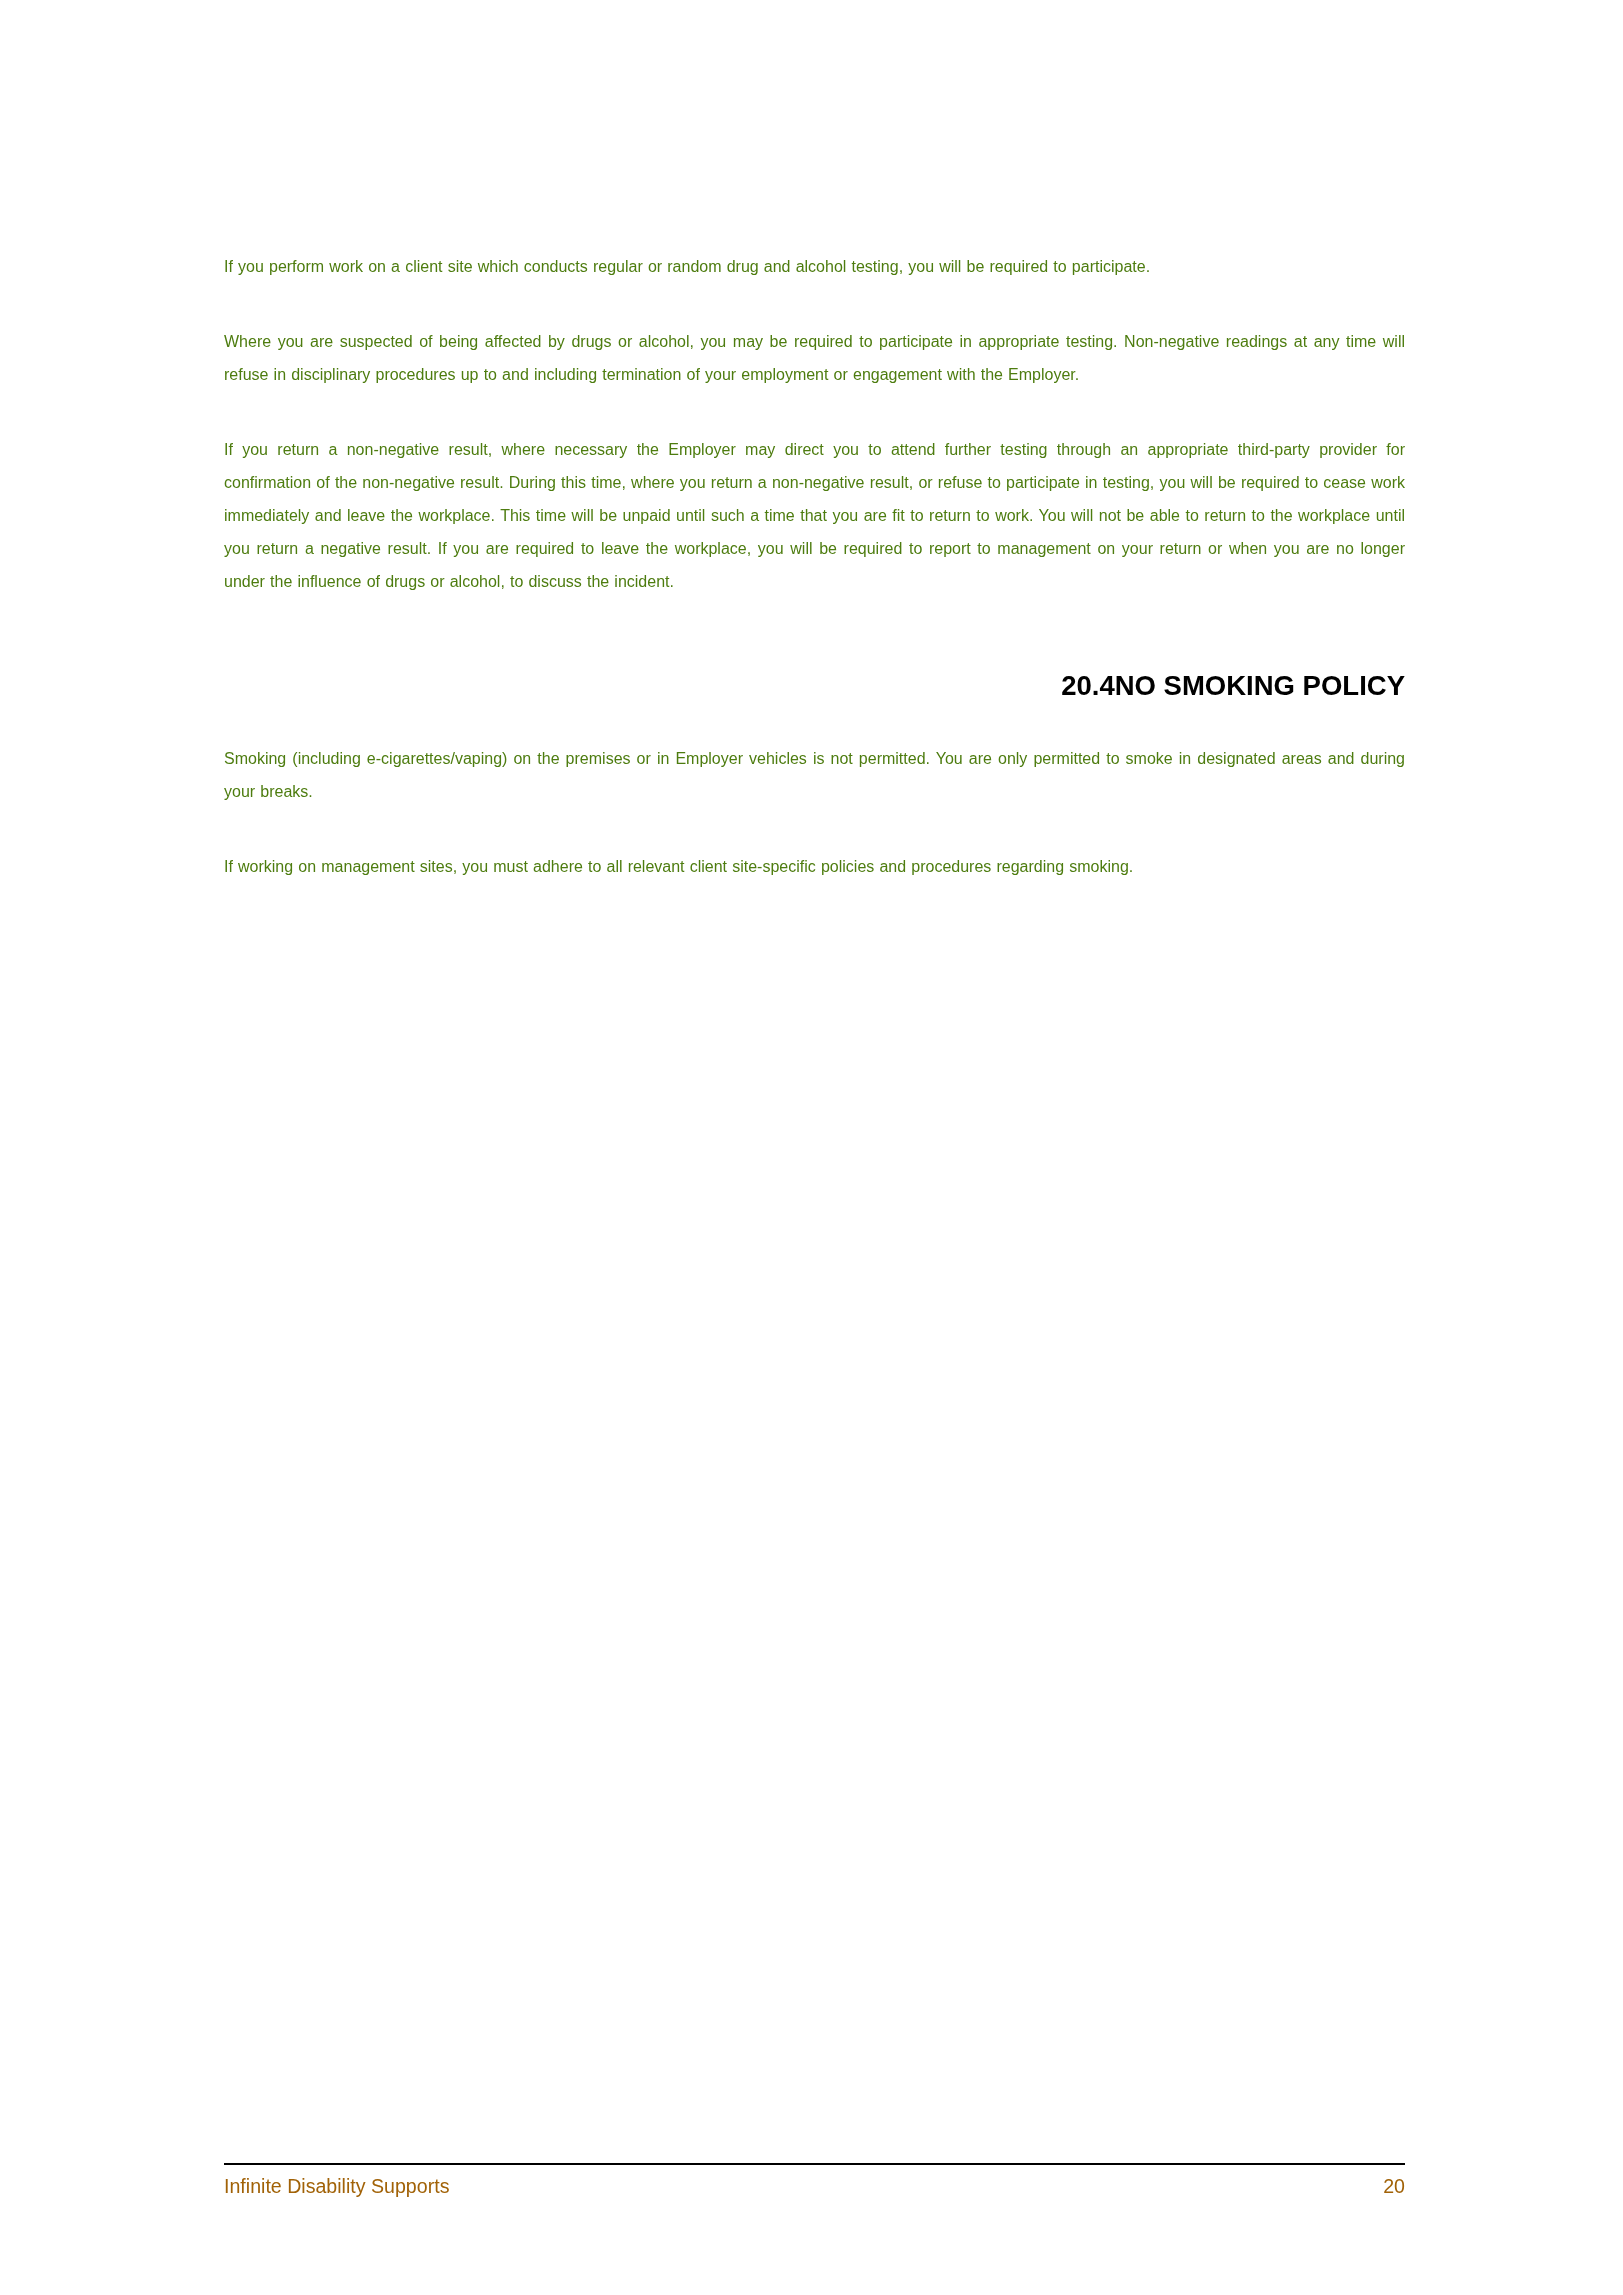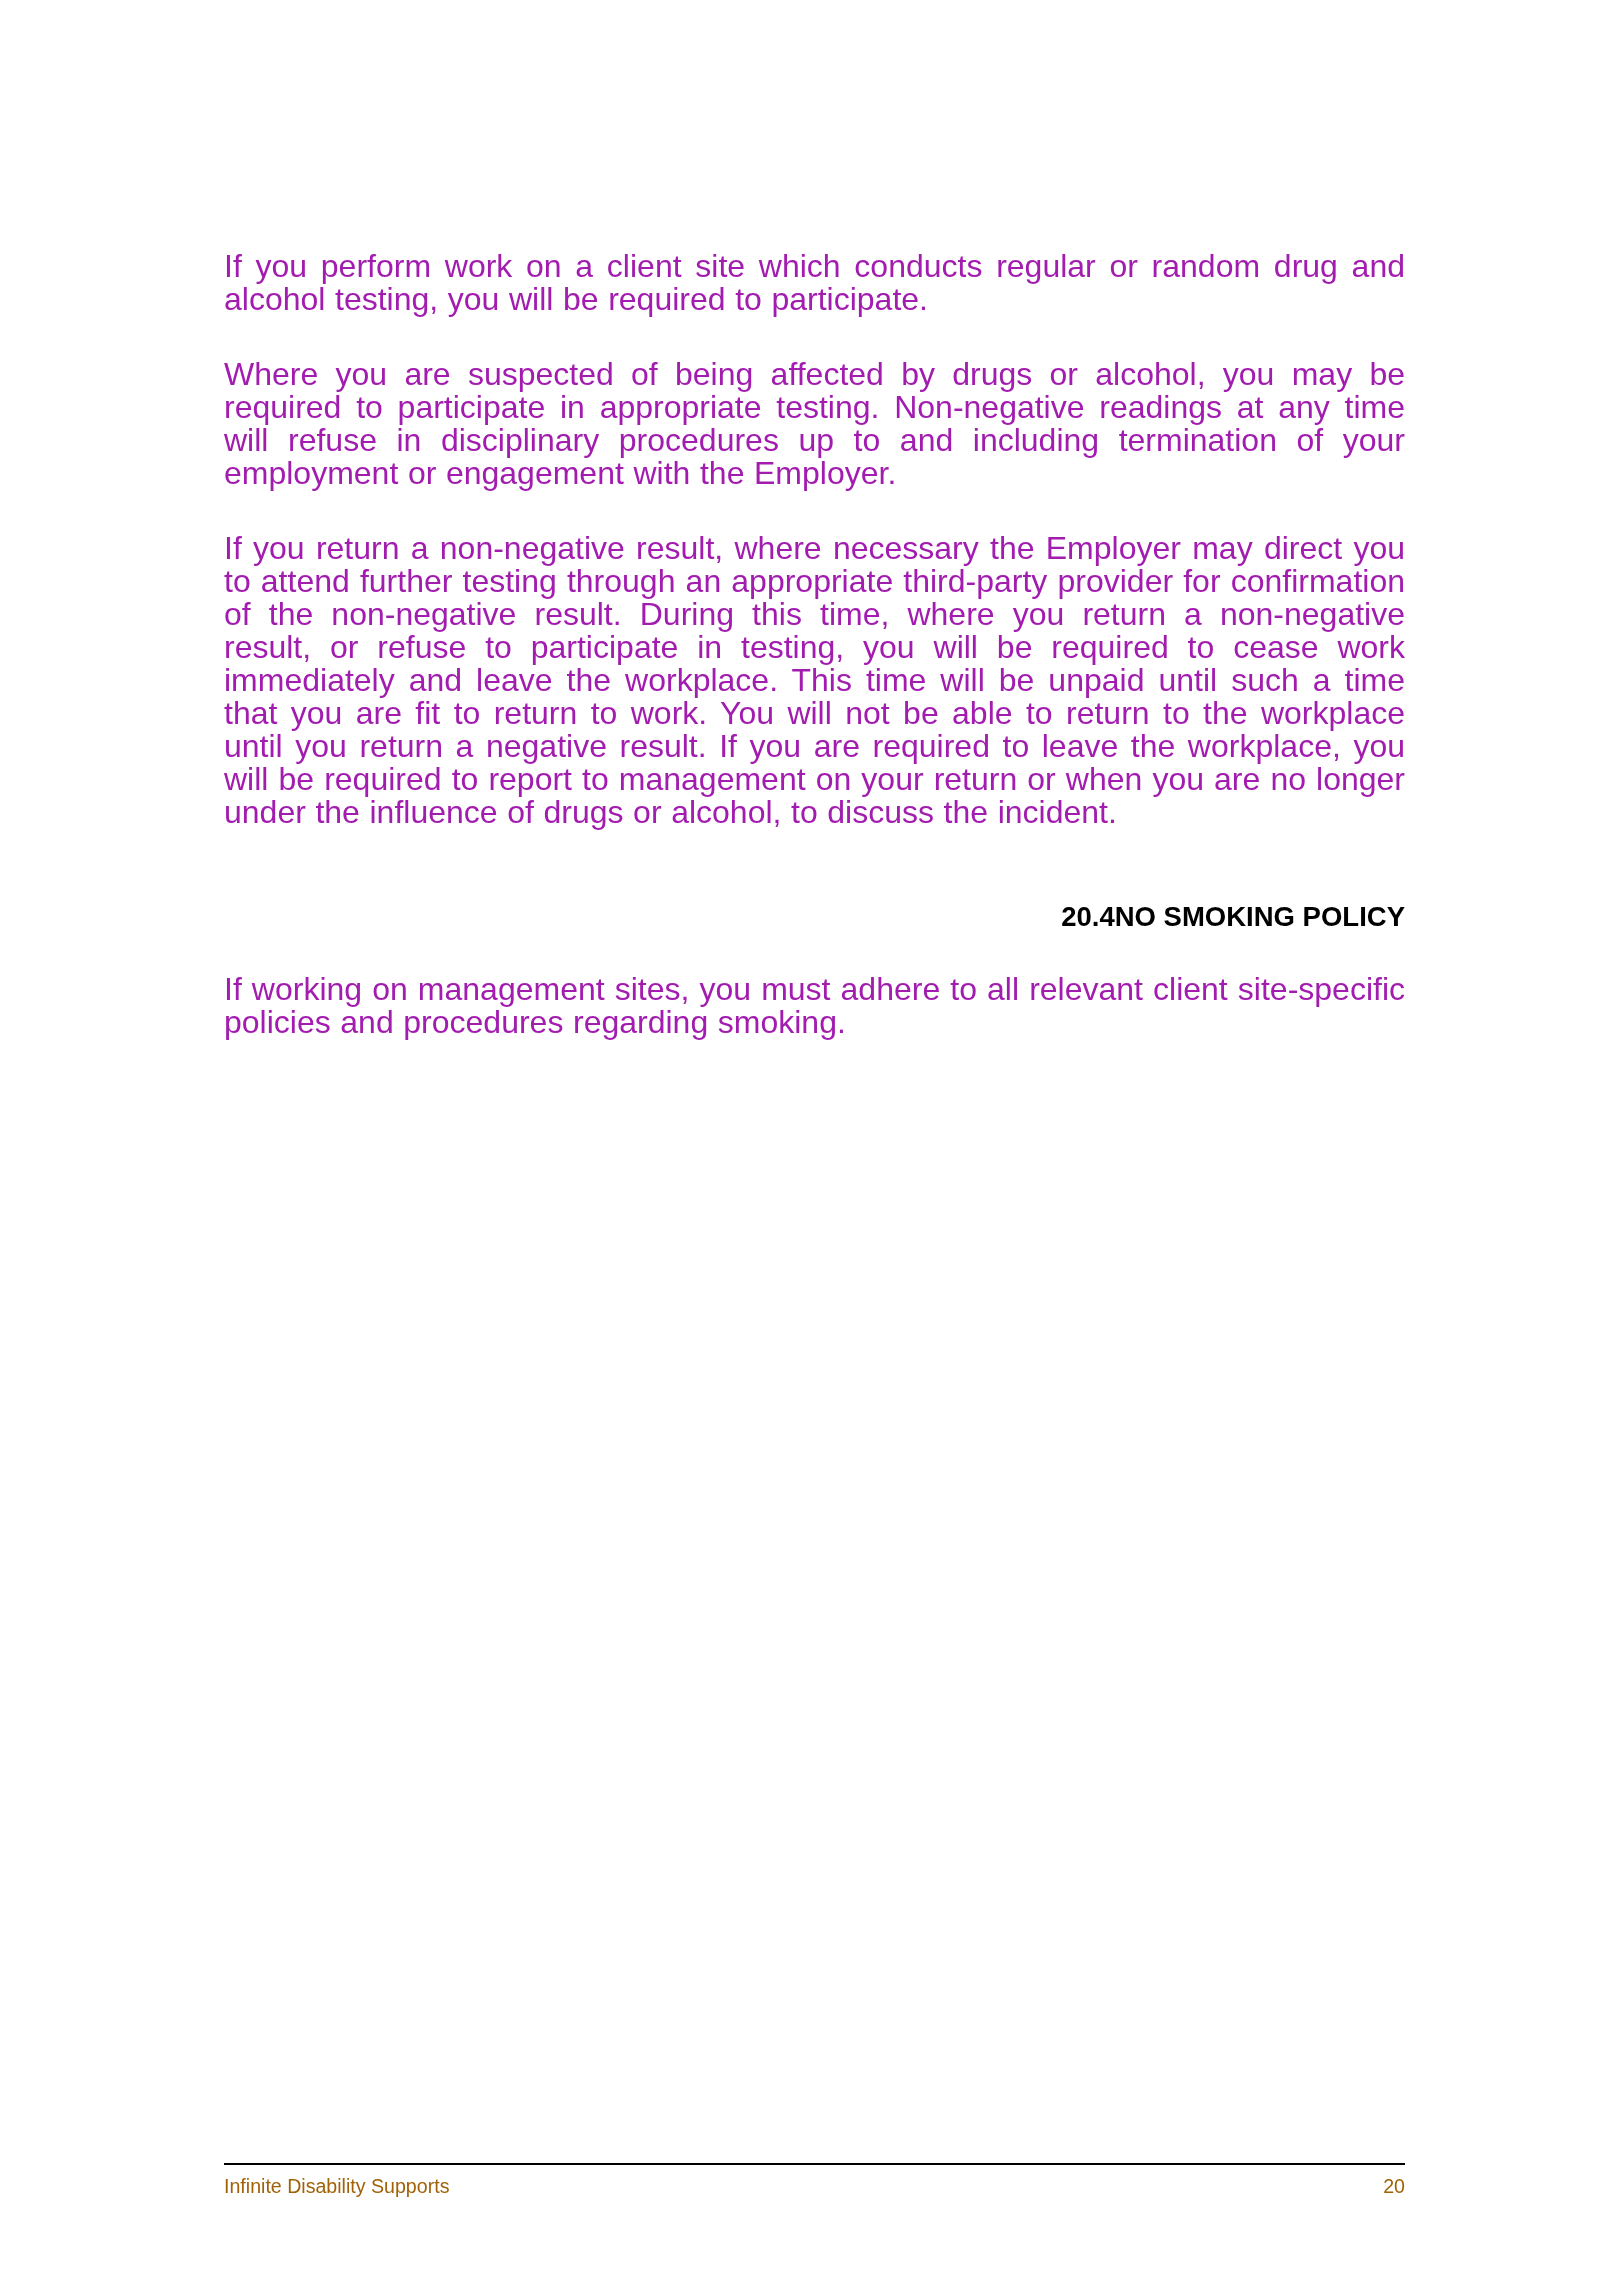--- a/index.html
+++ b/index.html
@@ -21,24 +21,24 @@
   }
 
   .content {
     position: absolute;
     left: 224px;
     top: 250px;
     width: 1181px;
   }
 
   .content p {
-    font-size: 32px;
+    font-size: 16px;
     line-height: 33px;
     text-align: justify;
-    color: #a21caf;
+    color: #4d7c0f;
     margin: 0 0 42px 0;
     word-spacing: 0.7px;
   }
 
   h2.section-heading {
     font-size: 27.5px;
     line-height: 34px;
     font-weight: bold;
     color: #000000;
     margin: 71px 0 39px 0;
@@ -83,20 +83,21 @@
     <p>If you perform work on a client site which conducts regular or random drug and alcohol testing, you will be required to participate.</p>
 
     <p>Where you are suspected of being affected by drugs or alcohol, you may be required to participate in appropriate testing. Non-negative readings at any time will refuse in disciplinary procedures up to and including termination of your employment or engagement with the Employer.</p>
 
     <p>If you return a non-negative result, where necessary the Employer may direct you to attend further testing through an appropriate third-party provider for confirmation of the non-negative result. During this time, where you return a non-negative result, or refuse to participate in testing, you will be required to cease work immediately and leave the workplace. This time will be unpaid until such a time that you are fit to return to work. You will not be able to return to the workplace until you return a negative result. If you are required to leave the workplace, you will be required to report to management on your return or when you are no longer under the influence of drugs or alcohol, to discuss the incident.</p>
 
     <h2 class="section-heading">
       <span class="section-number">20.4</span><span>NO SMOKING POLICY</span>
     </h2>
 
+    <p>Smoking (including e-cigarettes/vaping) on the premises or in Employer vehicles is not permitted. You are only permitted to smoke in designated areas and during your breaks.</p>
 
     <p>If working on management sites, you must adhere to all relevant client site-specific policies and procedures regarding smoking.</p>
 
   </main>
 
   <footer class="footer">
     <div class="footer-rule"></div>
     <div class="footer-row">
       <span>Infinite Disability Supports</span>
       <span>20</span>

